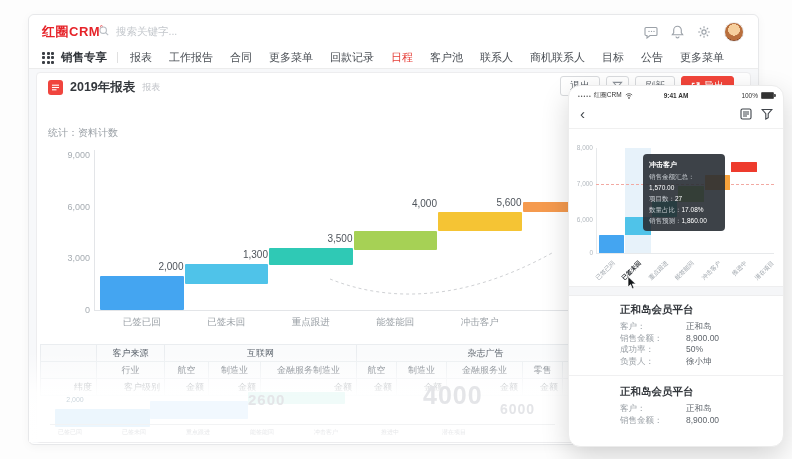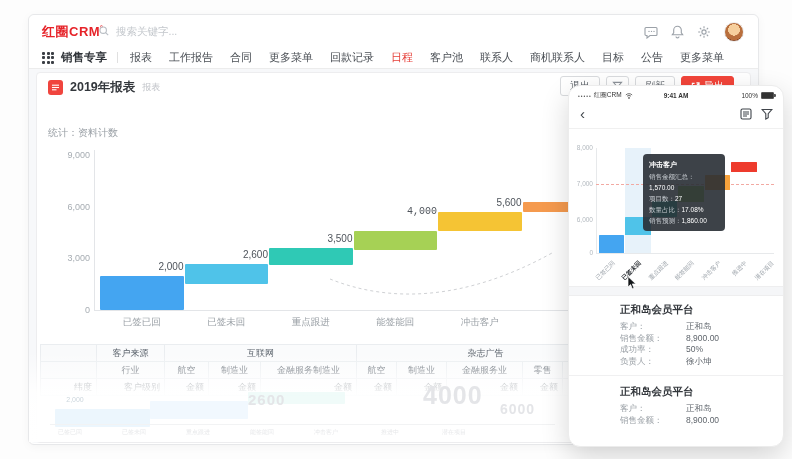--- a/index.html
+++ b/index.html
@@ -230,25 +230,25 @@
     </svg>
   <div class="axis" style="position: absolute; left: 94px; top: 150px; width: 1px; height: 160px;"></div>
       <div class="axis" style="position: absolute; left: 94px; top: 310px; width: 650px; height: 1px;"></div>
       <div class="tickl" style="position: absolute; left: 56px; top: 150px; width: 34px; height: 10px;">9,000</div>
       <div class="tickl" style="position: absolute; left: 56px; top: 201.667px; width: 34px; height: 10px;">6,000</div>
       <div class="tickl" style="position: absolute; left: 56px; top: 253.333px; width: 34px; height: 10px;">3,000</div>
       <div class="tickl" style="position: absolute; left: 56px; top: 305px; width: 34px; height: 10px;">0</div>
       <div class="dbar" style="position: absolute; left: 100px; top: 275.556px; width: 83.5px; height: 34.4444px; background: rgb(68, 165, 241);"></div>
       <div class="dbar-label" style="position: absolute; left: 100px; top: 260.556px; width: 83.5px; height: 12px;">2,000</div>
       <div class="dbar" style="position: absolute; left: 184.5px; top: 263.5px; width: 83.5px; height: 20.6667px; background: rgb(79, 195, 233);"></div>
-      <div class="dbar-label" style="position: absolute; left: 184.5px; top: 248.5px; width: 83.5px; height: 12px;">2,600</div>
+      <div class="dbar-label" style="position: absolute; left: 184.5px; top: 248.5px; width: 83.5px; height: 12px;">1,300</div>
       <div class="dbar" style="position: absolute; left: 269px; top: 248px; width: 83.5px; height: 17.2222px; background: rgb(47, 201, 181);"></div>
       <div class="dbar-label" style="position: absolute; left: 269px; top: 233px; width: 83.5px; height: 12px;">3,500</div>
       <div class="dbar" style="position: absolute; left: 353.5px; top: 230.778px; width: 83.5px; height: 18.9444px; background: rgb(166, 209, 85);"></div>
-      <div class="dbar-label" style="position: absolute; left: 353.5px; top: 206px; width: 83.5px; height: 12px; font-family: Liberation Mono, monospace;">4,000</div>
+      <div class="dbar-label" style="position: absolute; left: 353.5px; top: 198px; width: 83.5px; height: 12px;">4,000</div>
       <div class="dbar" style="position: absolute; left: 438px; top: 211.833px; width: 83.5px; height: 18.9444px; background: rgb(245, 196, 52);"></div>
       <div class="dbar-label" style="position: absolute; left: 438px; top: 196.833px; width: 83.5px; height: 12px;">5,600</div>
       <div class="dbar" style="position: absolute; left: 522.5px; top: 201.5px; width: 83.5px; height: 10.3333px; background: rgb(245, 154, 78);"></div>
       <div class="xcat" style="position: absolute; left: 100px; top: 316px; width: 83.5px; height: 12px;">已签已回</div>
       <div class="xcat" style="position: absolute; left: 184.5px; top: 316px; width: 83.5px; height: 12px;">已签未回</div>
       <div class="xcat" style="position: absolute; left: 269px; top: 316px; width: 83.5px; height: 12px;">重点跟进</div>
       <div class="xcat" style="position: absolute; left: 353.5px; top: 316px; width: 83.5px; height: 12px;">能签能回</div>
       <div class="xcat" style="position: absolute; left: 438px; top: 316px; width: 83.5px; height: 12px;">冲击客户</div>
     </div>
 

